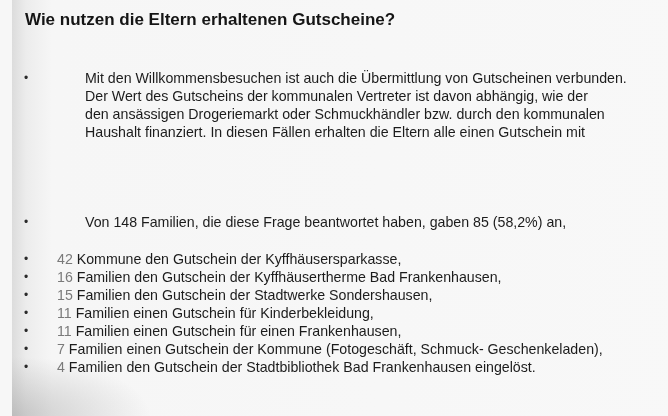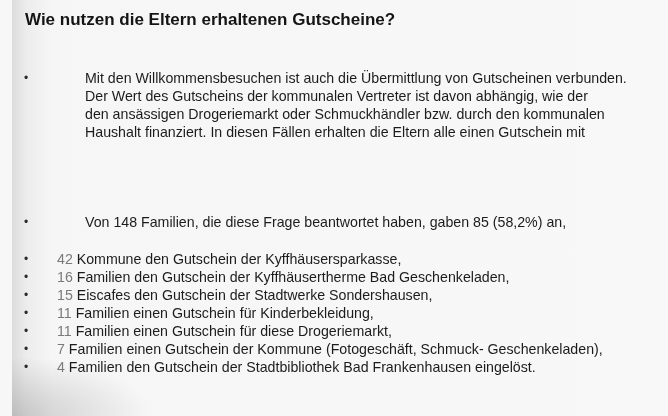--- a/index.html
+++ b/index.html
@@ -104,33 +104,33 @@
     </div>
   </div>
 
   <div class="block" style="top:250px;">
     <div class="bullet-row list-item">
       <span class="bullet">•</span>
       <span class="text"><span class="num">42</span><span> Kommune den Gutschein der Kyffhäusersparkasse,</span></span>
     </div>
     <div class="bullet-row list-item">
       <span class="bullet">•</span>
-      <span class="text"><span class="num">16</span><span> Familien den Gutschein der Kyffhäusertherme Bad Geschenkeladen,</span></span>
+      <span class="text"><span class="num">16</span><span> Familien den Gutschein der Kyffhäusertherme Bad Frankenhausen,</span></span>
     </div>
     <div class="bullet-row list-item">
       <span class="bullet">•</span>
-      <span class="text"><span class="num">15</span><span> Eiscafes den Gutschein der Stadtwerke Sondershausen,</span></span>
+      <span class="text"><span class="num">15</span><span> Familien den Gutschein der Stadtwerke Sondershausen,</span></span>
     </div>
     <div class="bullet-row list-item">
       <span class="bullet">•</span>
       <span class="text"><span class="num">11</span><span> Familien einen Gutschein für Kinderbekleidung,</span></span>
     </div>
     <div class="bullet-row list-item">
       <span class="bullet">•</span>
-      <span class="text"><span class="num">11</span><span> Familien einen Gutschein für diese Drogeriemarkt,</span></span>
+      <span class="text"><span class="num">11</span><span> Familien einen Gutschein für einen Frankenhausen,</span></span>
     </div>
     <div class="bullet-row list-item">
       <span class="bullet">•</span>
       <span class="text"><span class="num">7</span><span> Familien einen Gutschein der Kommune (Fotogeschäft, Schmuck- Geschenkeladen),</span></span>
     </div>
     <div class="bullet-row list-item">
       <span class="bullet">•</span>
       <span class="text"><span class="num">4</span><span> Familien den Gutschein der Stadtbibliothek Bad Frankenhausen eingelöst.</span></span>
     </div>
   </div>

